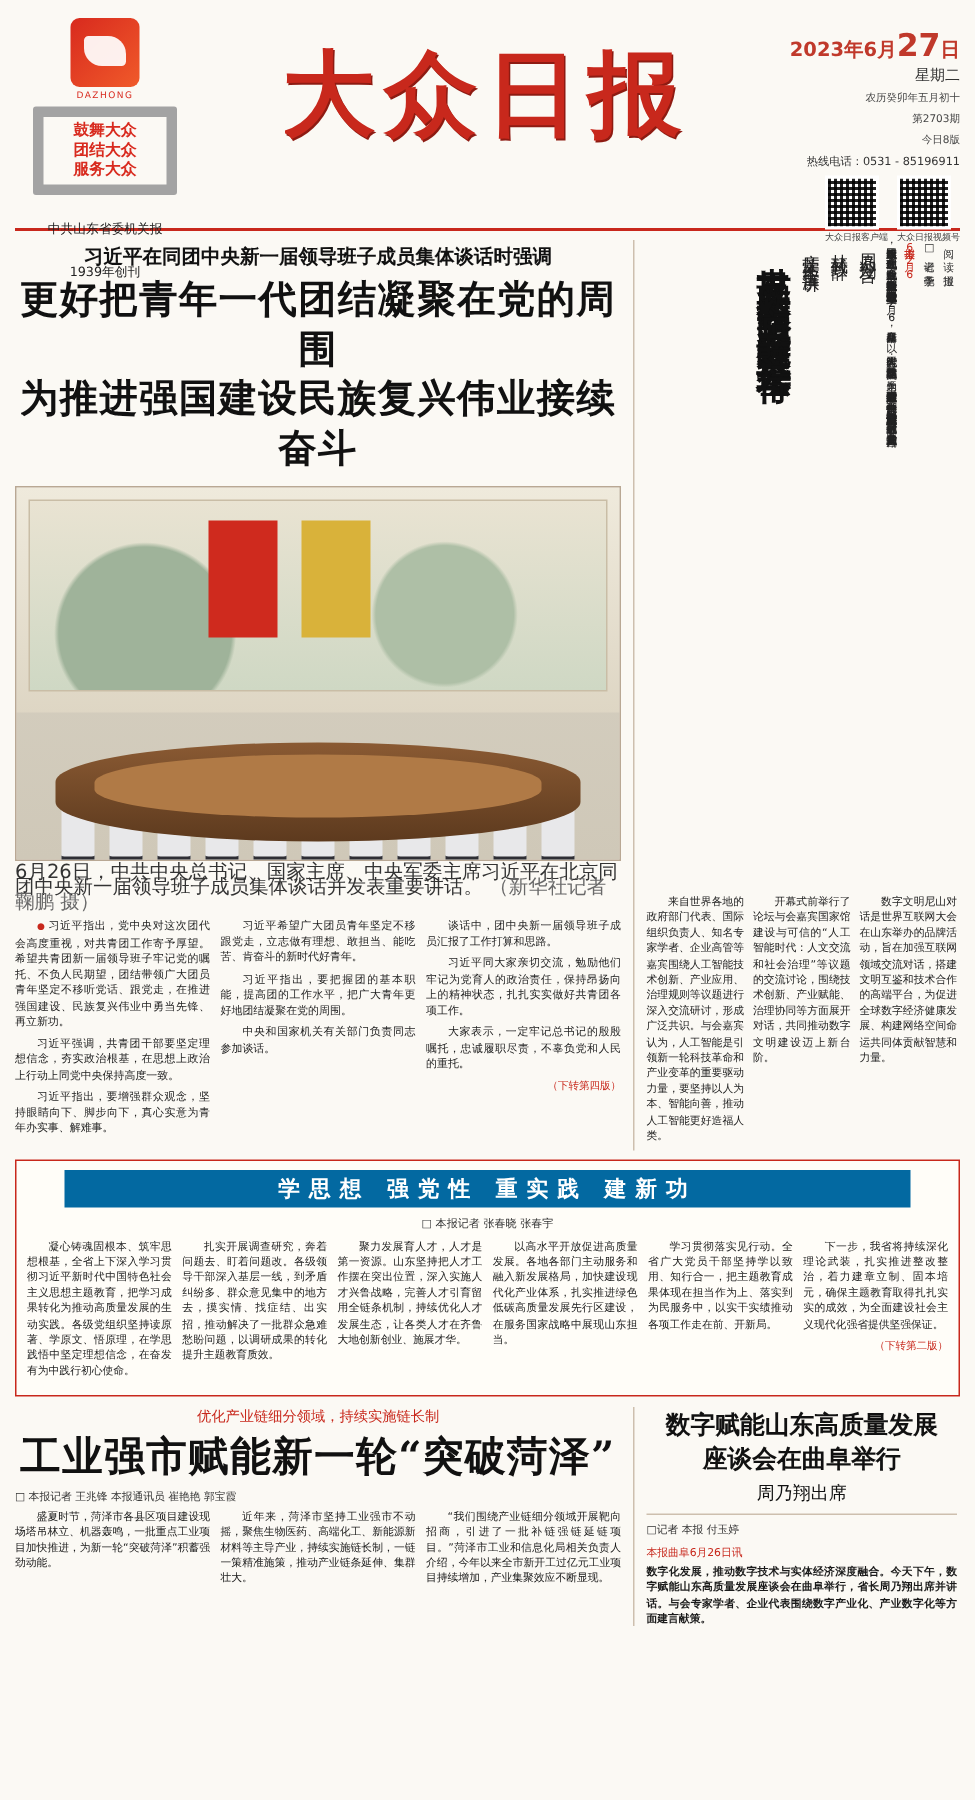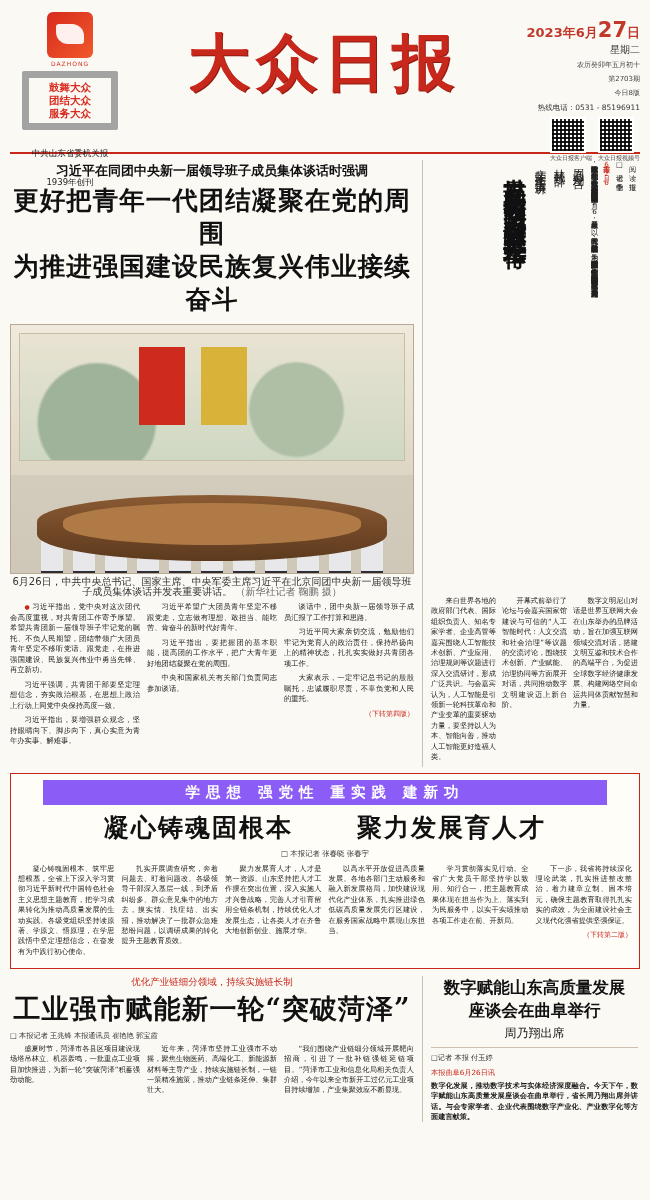--- a/index.html
+++ b/index.html
@@ -80,21 +80,21 @@
      border:1px solid #c9bda6; }
   .ph-flagred { position:absolute; left:128px; top:22px; width:46px; height:78px; background:#cf2a1e; }
   .ph-flaggold { position:absolute; left:190px; top:22px; width:46px; height:78px; background:#d9b23a; }
   .ph-table { position:absolute; left:26px; top:170px; right:26px; height:66px;
      border-radius:50%/40%; background:linear-gradient(#8a5a33,#5d3a1e); }
   .ph-table-top { position:absolute; left:52px; top:178px; right:52px; height:42px;
      border-radius:50%/45%; background:#b07a46; }
   .ph-people { position:absolute; left:0; right:0; top:140px; height:110px; }
   .ph-people i { position:absolute; bottom:0; width:22px; height:44px; background:#e8e8ea;
      border-radius:10px 10px 2px 2px; box-shadow:0 -6px 0 -2px #2e2e35 inset; }
-  .caption { font-size:10px; color:#333; line-height:10px; text-align:center; }
+  .caption { font-size:13px; color:#333; line-height:10px; }
   .caption .src { color:#6a6a6a; }
 
   .bodycols { display:flex; gap:7px; margin-top:5px; }
   .bodycol { flex:1; font-size:7.3px; line-height:10.5px; color:#222; text-align:justify; }
   .bodycol p { margin:0 0 4px; text-indent:2em; }
   .bodycol .lead { color:#111; }
   .dot::before{ content:"●"; color:#c8281c; font-size:6px; margin-right:2px; }
   .more { color:#c8281c; font-size:7px; text-align:right; }
 
   
@@ -109,21 +109,21 @@
   .vmeta.red { color:#c8281c; }
   .vbody { writing-mode:vertical-rl; text-orientation:upright; font-size:7.2px; line-height:10.5px; color:#222; height:430px; }
 
   .rcols { display:flex; gap:6px; margin-top:6px; }
   .rcol { flex:1; font-size:7.2px; line-height:10.4px; text-align:justify; color:#222; }
   .rcol p { margin:0 0 4px; text-indent:2em; }
 
   
   .feature { border:1.5px solid #c8281c; margin-top:6px; padding:6px 7px 7px; background:#fffdf8; }
   .banner {
-    background:#8b5cf6; color:#fff; text-align:center; font-weight:bold;
+    background:#0369a1; color:#fff; text-align:center; font-weight:bold;
     font-size:14.5px; letter-spacing:6px; padding:3px 0; margin:0 auto 6px; width:92%;
   }
   .feature-head {
     font-family:"DejaVu Serif","Liberation Serif",serif;
     text-align:center; font-size:25px; font-weight:bold; letter-spacing:2px; color:#111; margin-bottom:5px;
   }
   .byline { text-align:center; font-size:7.4px; color:#333; margin-bottom:5px; }
   .fcols { display:flex; gap:7px; }
   .fcol { flex:1; font-size:7.2px; line-height:10.4px; text-align:justify; color:#222; }
   .fcol p { margin:0 0 4px; text-indent:2em; }
@@ -267,25 +267,20 @@
         </div>
         <div class="rcol">
           <p>数字文明尼山对话是世界互联网大会在山东举办的品牌活动，旨在加强互联网领域交流对话，搭建文明互鉴和技术合作的高端平台，为促进全球数字经济健康发展、构建网络空间命运共同体贡献智慧和力量。</p>
         </div>
       </div>
     </div>
   </div>
 
   <div class="feature">
     <div class="banner">学思想 强党性 重实践 建新功</div>
-    <div class="feature-head">
-      <span>凝心铸魂固根本</span>
-      &nbsp;&nbsp;&nbsp;&nbsp;
-      <span>聚力发展育人才</span>
-    </div>
     <div class="byline">□ 本报记者 张春晓 张春宇</div>
     <div class="fcols">
       <div class="fcol">
         <p>凝心铸魂固根本、筑牢思想根基，全省上下深入学习贯彻习近平新时代中国特色社会主义思想主题教育，把学习成果转化为推动高质量发展的生动实践。各级党组织坚持读原著、学原文、悟原理，在学思践悟中坚定理想信念，在奋发有为中践行初心使命。</p>
       </div>
       <div class="fcol">
         <p>扎实开展调查研究，奔着问题去、盯着问题改。各级领导干部深入基层一线，到矛盾纠纷多、群众意见集中的地方去，摸实情、找症结、出实招，推动解决了一批群众急难愁盼问题，以调研成果的转化提升主题教育质效。</p>
       </div>
       <div class="fcol">
         <p>聚力发展育人才，人才是第一资源。山东坚持把人才工作摆在突出位置，深入实施人才兴鲁战略，完善人才引育留用全链条机制，持续优化人才发展生态，让各类人才在齐鲁大地创新创业、施展才华。</p>

